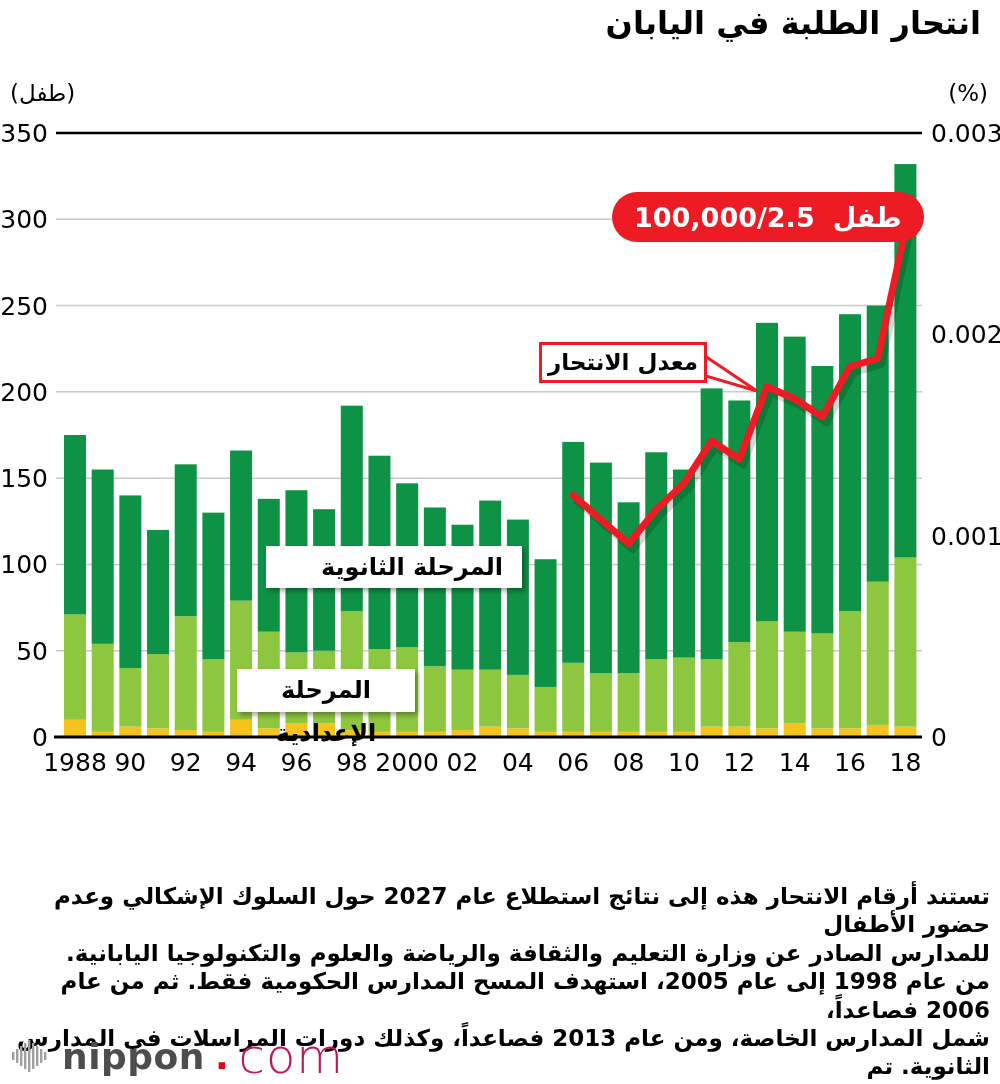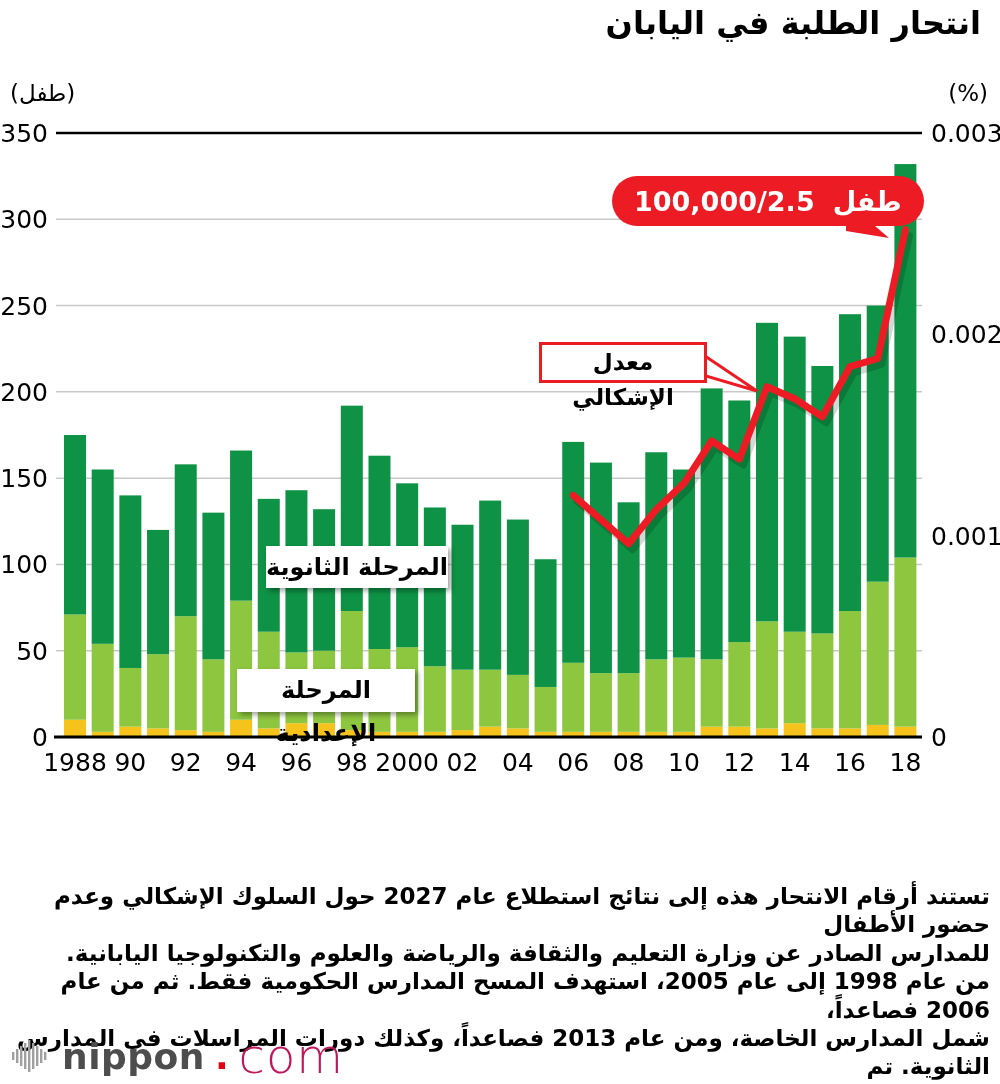--- a/index.html
+++ b/index.html
@@ -5,26 +5,26 @@
   html,body{margin:0;padding:0;background:#fff;}
   .canvas{position:relative;width:1000px;height:1084px;background:#fff;overflow:hidden;
           font-family:"DejaVu Sans",sans-serif;color:#000;}
   .title{position:absolute;top:4px;right:19px;font-size:32px;font-weight:bold;direction:rtl;}
   .unit-left{position:absolute;top:80px;left:10px;font-size:23px;direction:rtl;}
   .unit-right{position:absolute;top:80px;right:12px;font-size:23px;}
   #chart-svg{position:absolute;top:0;left:0;}
   #chart-svg text{font-family:"DejaVu Sans",sans-serif;font-size:25px;fill:#000;}
   .stage-label{position:absolute;background:#fff;text-align:center;direction:rtl;
                font-size:24px;font-weight:bold;box-shadow:3px 3px 5px rgba(0,0,0,0.35);}
-  .stage-hs{left:266px;top:546px;width:182px;height:42px;line-height:42px;}
+  .stage-hs{left:266px;top:546px;width:220px;height:42px;line-height:42px;padding-left:36px;}
   .stage-ms{left:237px;top:669px;width:178px;height:43px;line-height:43px;}
   .rate-label{position:absolute;left:539px;top:342px;width:162px;height:35px;line-height:35px;
               background:#fff;border:3px solid #ed1c24;text-align:center;direction:rtl;
               font-size:23px;font-weight:bold;}
-  .bubble{position:absolute;left:612px;top:176px;height:50px;background:#ed1c24;border-radius:25px;
+  .bubble{position:absolute;left:612px;top:192px;height:50px;background:#ed1c24;border-radius:25px;
           color:#fff;font-weight:bold;font-size:27px;display:flex;align-items:center;
           padding:0 22px;gap:18px;direction:ltr;}
   .legend{position:absolute;top:812px;left:0;width:1000px;display:flex;justify-content:center;
           align-items:center;direction:rtl;gap:14px;}
   .legend .swatch{width:26px;height:26px;}
   .legend .lab{font-size:26px;font-weight:bold;direction:rtl;}
   .footer{position:absolute;top:882px;left:10px;right:10px;direction:rtl;text-align:right;
           font-size:23px;font-weight:bold;line-height:28.4px;}
   .logo{position:absolute;left:10px;top:1028px;display:flex;align-items:center;gap:10px;}
   .logo .nip{font-size:36px;font-weight:bold;color:#4d4d4d;letter-spacing:0.5px;}
@@ -172,21 +172,21 @@
       <text x="905.4" y="771" text-anchor="middle">18</text>
       <polyline points="577.24,501.40000000000003 604.92,525.56 632.6,549.72 660.28,515.4933333333333 687.96,489.32000000000005 715.64,447.04 743.3199999999999,465.16 771,392.68 798.68,404.76 826.36,422.88 854.04,372.5466666666667 881.72,364.4933333333334 909.4,235.64000000000004" fill="none" stroke="rgba(0,0,0,0.16)" stroke-width="7" stroke-linejoin="round" stroke-linecap="round"></polyline>
       <polyline points="573.24,495.40000000000003 600.92,519.56 628.6,543.72 656.28,509.49333333333334 683.96,483.32000000000005 711.64,441.04 739.3199999999999,459.16 767,386.68 794.68,398.76 822.36,416.88 850.04,366.5466666666667 877.72,358.4933333333334 905.4,229.64000000000004" fill="none" stroke="#ed1c24" stroke-width="7" stroke-linejoin="round" stroke-linecap="round"></polyline>
       <polygon points="846,201 889,238 846,231" fill="#ed1c24"></polygon>
       <polygon points="699,352 757,391 699,374" fill="#fff" stroke="#ed1c24" stroke-width="3"></polygon>
     </svg>
 
   <div class="stage-label stage-hs">المرحلة الثانوية</div>
   <div class="stage-label stage-ms">المرحلة الإعدادية</div>
 
-  <div class="rate-label">معدل الإشكالي</div>
+  <div class="rate-label">معدل الانتحار</div>
 
   <div class="bubble">
     <span>100,000/2.5</span>
     <span>طفل</span>
   </div>
 
 
   <div class="footer">
     <div>تستند أرقام الانتحار هذه إلى نتائج استطلاع عام 2027 حول السلوك الإشكالي وعدم حضور الأطفال</div>
     <div>للمدارس الصادر عن وزارة التعليم والثقافة والرياضة والعلوم والتكنولوجيا اليابانية.</div>

